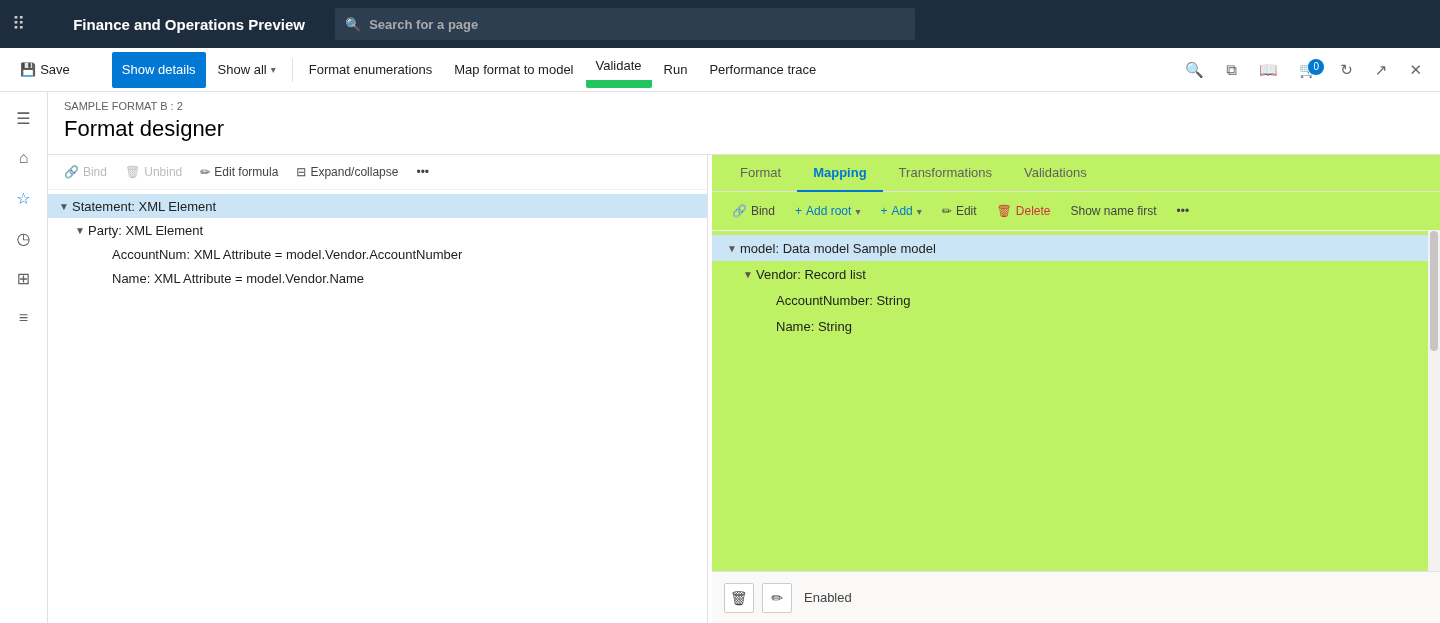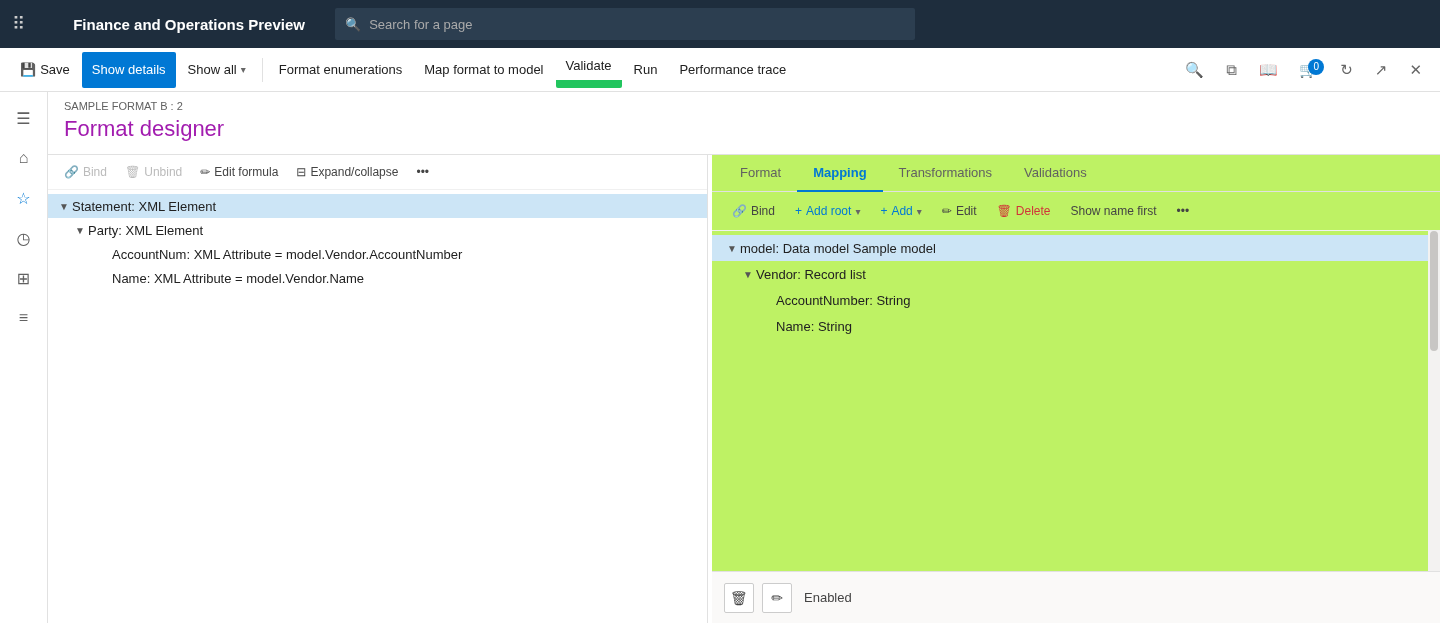--- a/index.html
+++ b/index.html
@@ -29,20 +29,21 @@
       height: 32px;
       gap: 8px;
     }
     .nav-search input {
       background: transparent;
       border: none;
       color: #ccc;
       font-size: 13px;
       outline: none;
       width: 100%;
+      font-weight: bold;
     }
     .nav-search input::placeholder { color: #aaa; }
     .nav-right {
       display: flex;
       align-items: center;
       gap: 14px;
       margin-left: auto;
     }
     .nav-right-item { color: #ccc; font-size: 13px; cursor: pointer; }
     .nav-avatar {
@@ -68,20 +69,21 @@
       display: flex; align-items: center; gap: 4px;
       padding: 6px 10px;
       border: none; background: transparent;
       font-size: 13px; color: #212121;
       cursor: pointer; border-radius: 2px;
       height: 36px;
     }
     .toolbar-btn.primary {
       background: #0078d4;
       color: #fff;
+      margin-left: 30px;
     }
     .toolbar-sep { width: 1px; height: 24px; background: #e1e1e1; margin: 0 4px; }
     .toolbar-right { margin-left: auto; display: flex; align-items: center; gap: 6px; }
     .toolbar-icon-btn {
       padding: 6px 8px;
       border: none; background: transparent;
       font-size: 15px; cursor: pointer; color: #666;
       border-radius: 2px;
     }
     .dropdown-arrow { font-size: 10px; color: #666; }
@@ -129,21 +131,21 @@
     
     .breadcrumb {
       padding: 8px 16px 0;
       font-size: 11px;
       color: #616161;
     }
     .page-title {
       padding: 4px 16px 12px;
       font-size: 22px;
       font-weight: 300;
-      color: #a21caf;
+      color: #000000;
     }
 
     
     .designer-content {
       display: flex;
       flex: 1;
       overflow: hidden;
       border-top: 1px solid #e1e1e1;
     }
 

